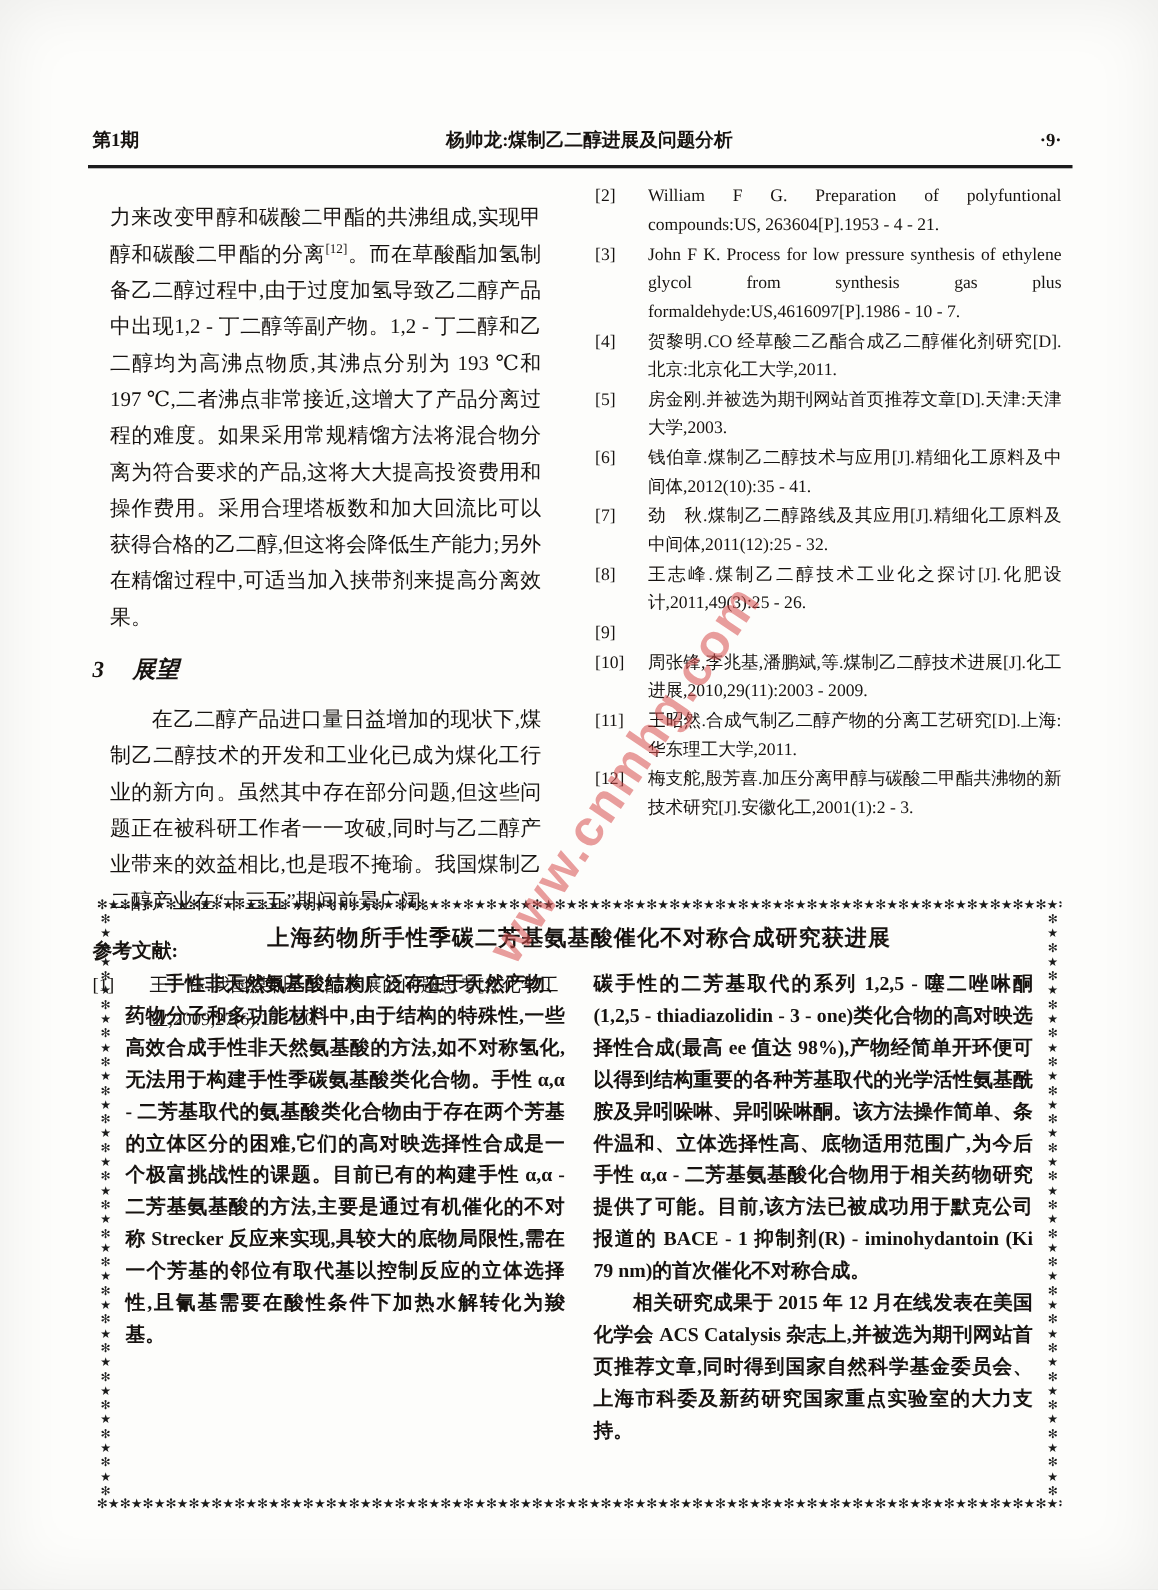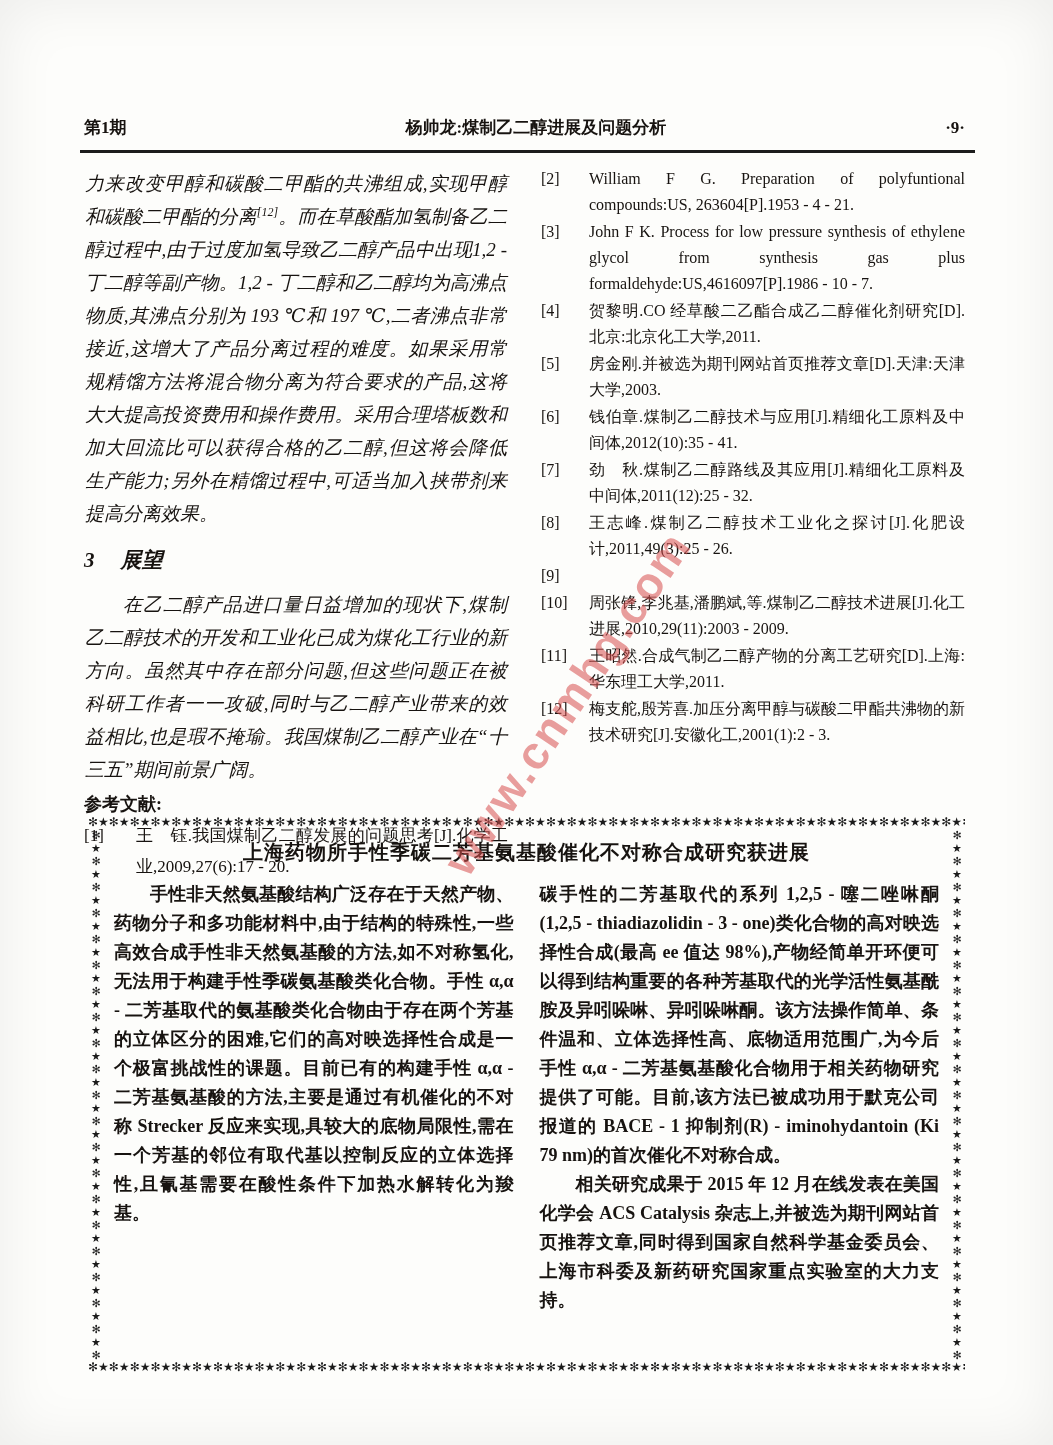--- a/index.html
+++ b/index.html
@@ -12,21 +12,21 @@
   
   .page-header{
     position:absolute;top:116px;left:84px;right:88px;
     display:flex;justify-content:space-between;align-items:baseline;
     font-size:17px;font-weight:bold;
   }
   .header-rule{position:absolute;top:150px;left:80px;right:78px;height:3px;background:#1c1c1c;}
   
   .columns{position:absolute;top:166px;left:84px;right:88px;display:flex;gap:33px;}
   .col{width:424px;flex:none;}
-  .body-text{margin:1px;font-size:19px;line-height:33px;text-align:justify;font-style:italic;}
+  .body-text{margin:16px;font-size:19px;line-height:33px;text-align:justify;}
   .indent{text-indent:2em;}
   .no-indent{text-indent:0;}
   sup{font-size:12px;line-height:0;}
   .section-heading{margin:16px 0 14px 0;font-size:21px;font-weight:bold;font-style:italic;}
   .section-heading .sec-num{margin-right:26px;}
   .ref-heading{margin:6px 0 4px 0;font-size:18px;font-weight:bold;}
   .ref-item{display:flex;font-size:17px;line-height:31px;text-align:justify;}
   .ref-item .ref-num{width:52px;flex:none;}
   .ref-item .ref-text{flex:1;}
   .right-refs .ref-item{font-size:16px;line-height:26px;margin-bottom:1px;}

